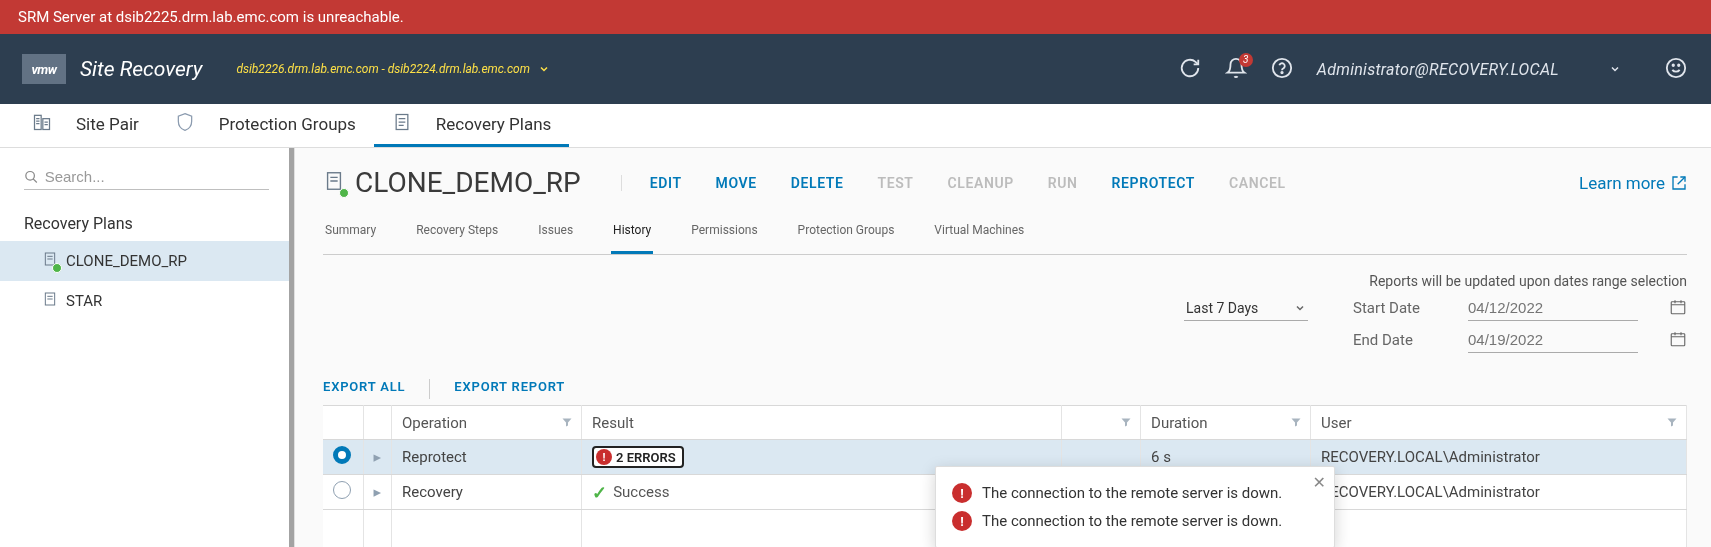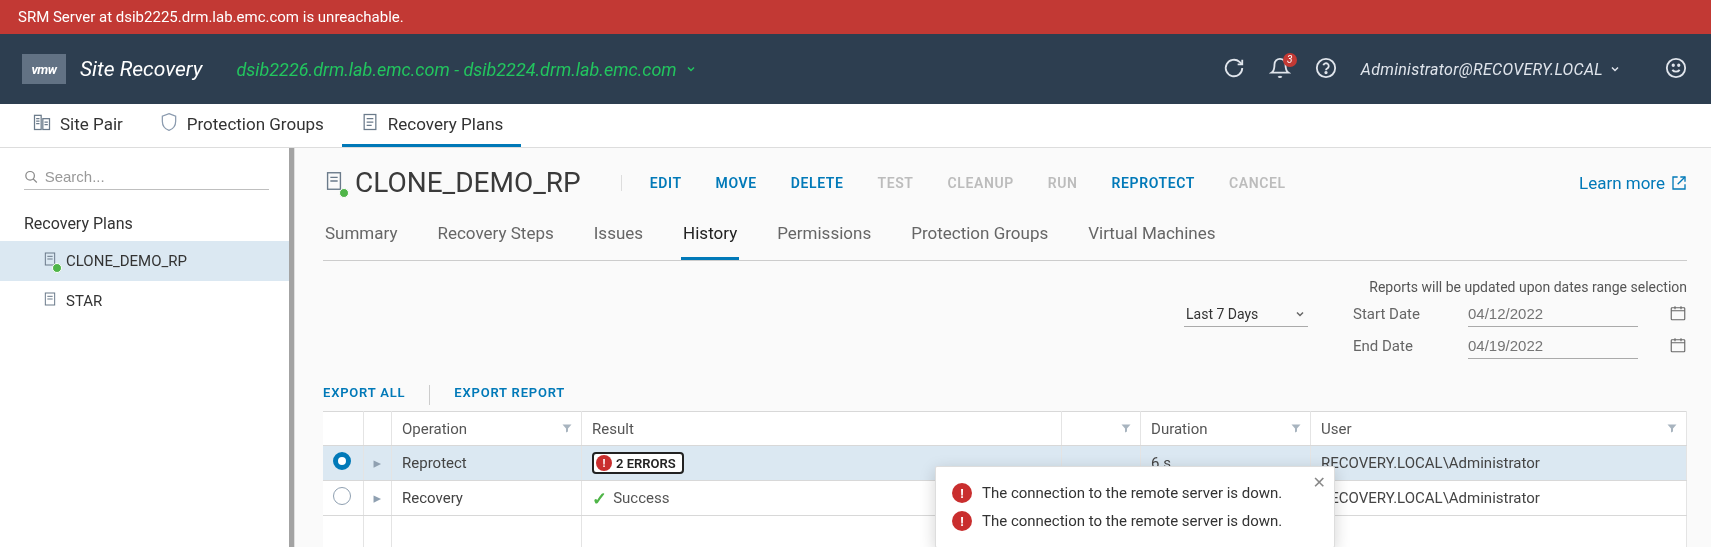--- a/index.html
+++ b/index.html
@@ -47,51 +47,51 @@
     letter-spacing: -0.5px;
   }
   .app-title {
     font-size: 21px;
     color: #fff;
     margin-left: 14px;
     font-weight: 400;
   }
   .site-dropdown {
     margin-left: 34px;
-    font-size: 18px;
-    color: #22c55e;
+    font-size: 12px;
+    color: #fde047;
     display: flex;
     align-items: center;
     cursor: pointer;
   }
   .site-dropdown svg { margin-left: 8px; }
   .header-spacer { flex: 1; }
   .header-icons { display:flex; align-items:center; gap: 24px; }
   .header-icon { cursor:pointer; position: relative; color:#e0e5ec; }
   .notif-badge {
     position:absolute; top:-4px; right:-6px;
     background:#c23934; color:#fff;
     font-size:10px; border-radius:8px; padding:0 4px; line-height:14px;
     min-width:14px; text-align:center;
   }
-  .user-dropdown { font-size:16px; color:#e0e5ec; display:flex; align-items:center; cursor:pointer; letter-spacing:0.3px; }
+  .user-dropdown { font-size:16px; color:#e0e5ec; display:flex; align-items:center; cursor:pointer; letter-spacing:0.3px;gap:44px; }
   .user-dropdown svg { margin-left:6px; }
   .smile-icon { margin-left:20px; }
 
   
   .global-tabs {
     height: 44px;
     background: #fff;
     border-bottom:1px solid #ddd;
     display:flex;
     align-items:center;
     padding: 0 14px;
   }
   .global-tab {
-    display:flex; align-items:center; gap:8px;
+    display:flex; align-items:center; gap:24px;
     padding: 0 18px; height:100%;
     font-size:17px; color:#333; cursor:pointer;
     border-bottom:3px solid transparent;
   }
   .global-tab.active { border-bottom-color:#0179b8; }
   .global-tab-icon { color:#6a7a8a; }
   .shield-icon-color { color:#8b9baf; }
 
   
   .main { display:flex; height: calc(547px - 34px - 70px - 44px); }
@@ -161,21 +161,21 @@
     cursor:pointer;
   }
 
   
   .inner-tabs {
     display:flex; gap:36px;
     margin-top:24px;
     border-bottom:1px solid #ccc;
   }
   .inner-tab {
-    font-size:17px; color:#666;
+    font-size:12px; color:#666;
     padding: 0 2px 14px 2px;
     cursor:pointer;
     border-bottom:3px solid transparent;
   }
   .inner-tab.active { color:#222; border-bottom-color:#0179b8; }
 
   
   .date-range {
     display:flex; justify-content:flex-end; flex-direction:column;
     align-items: flex-end;

